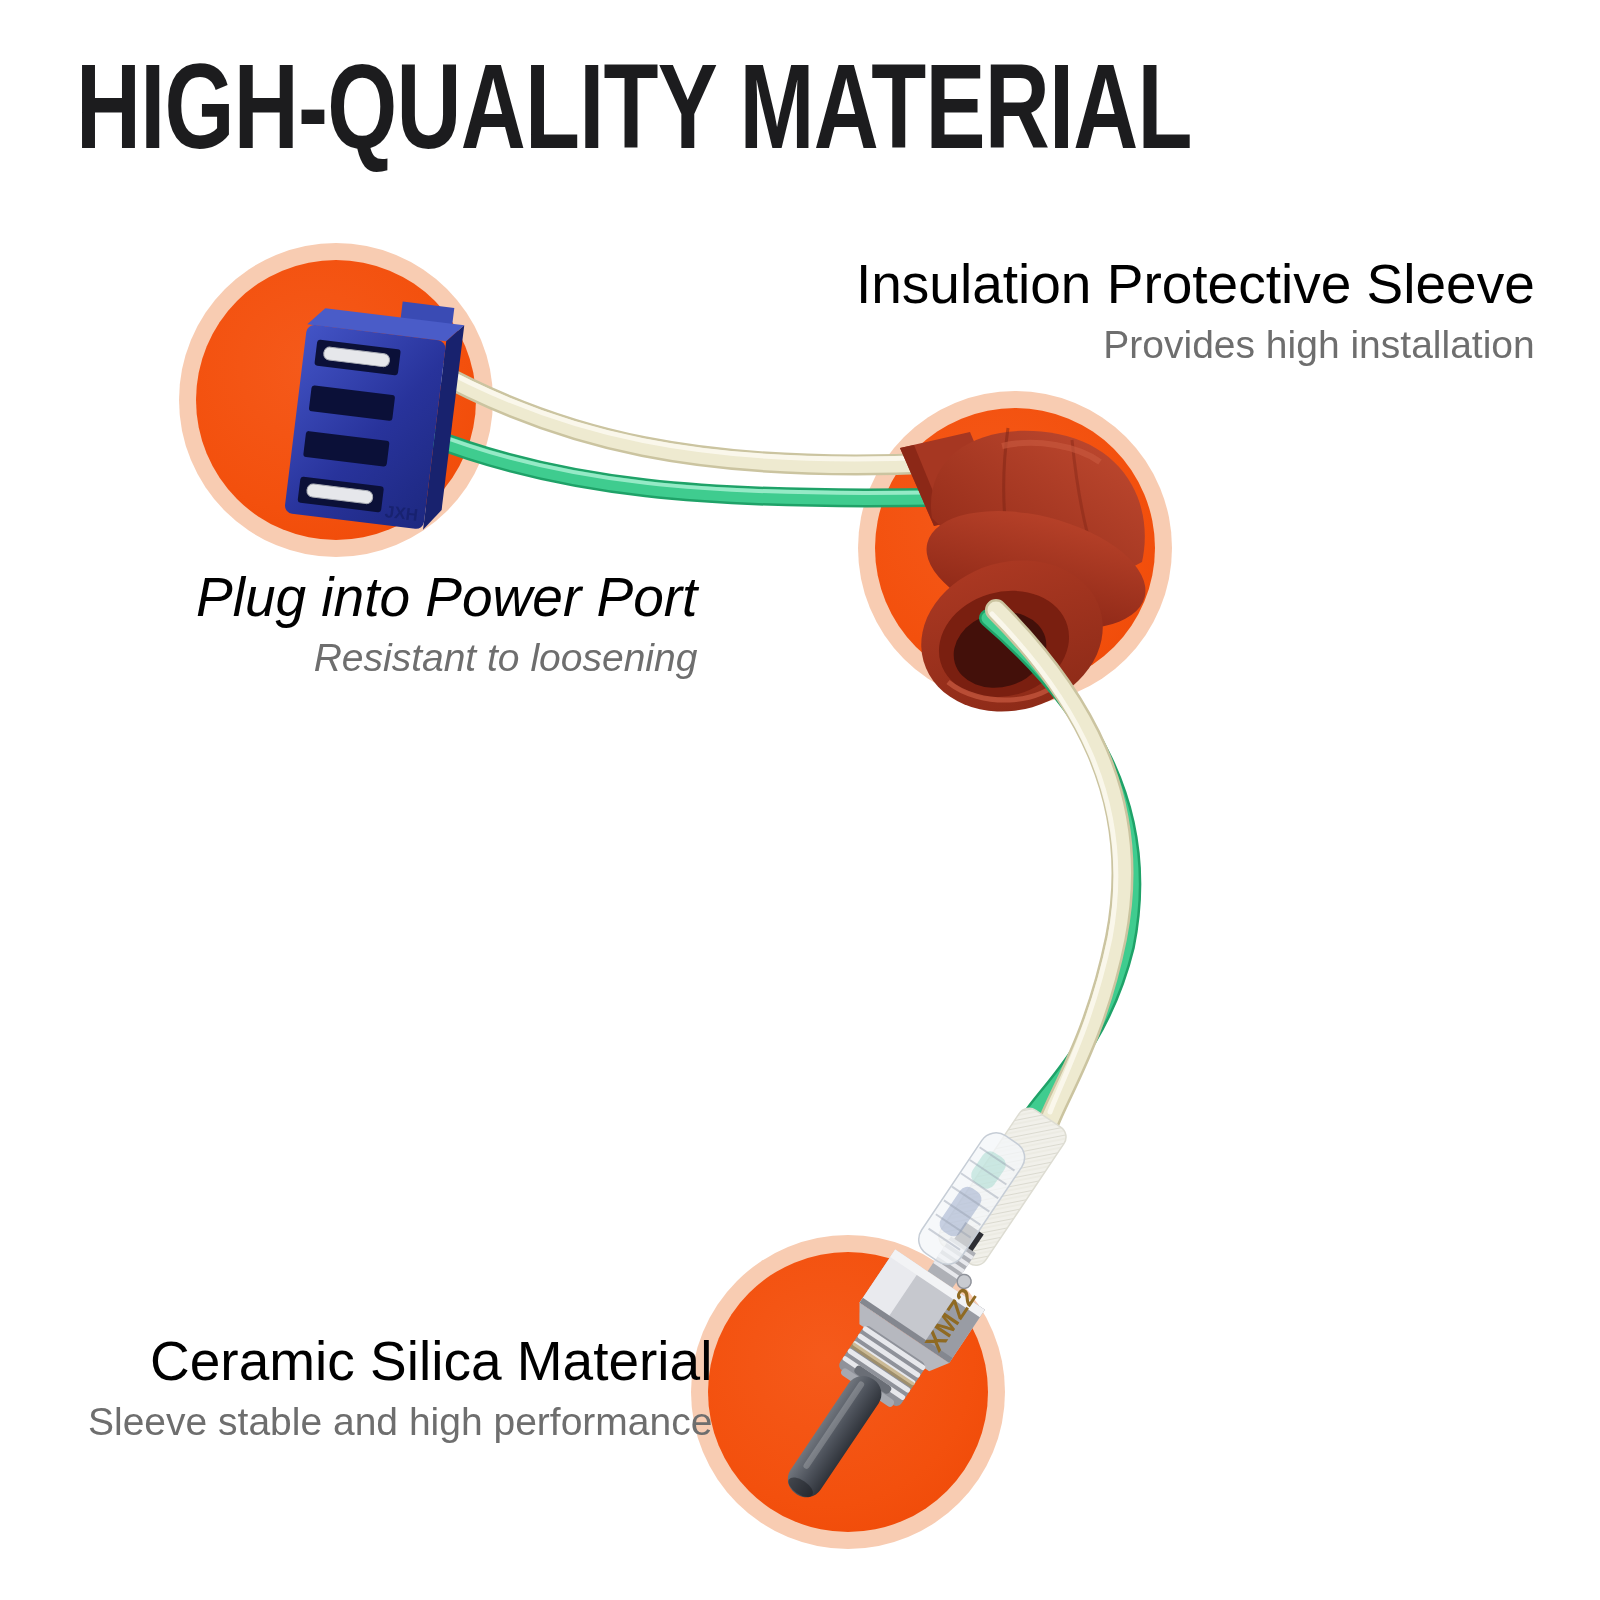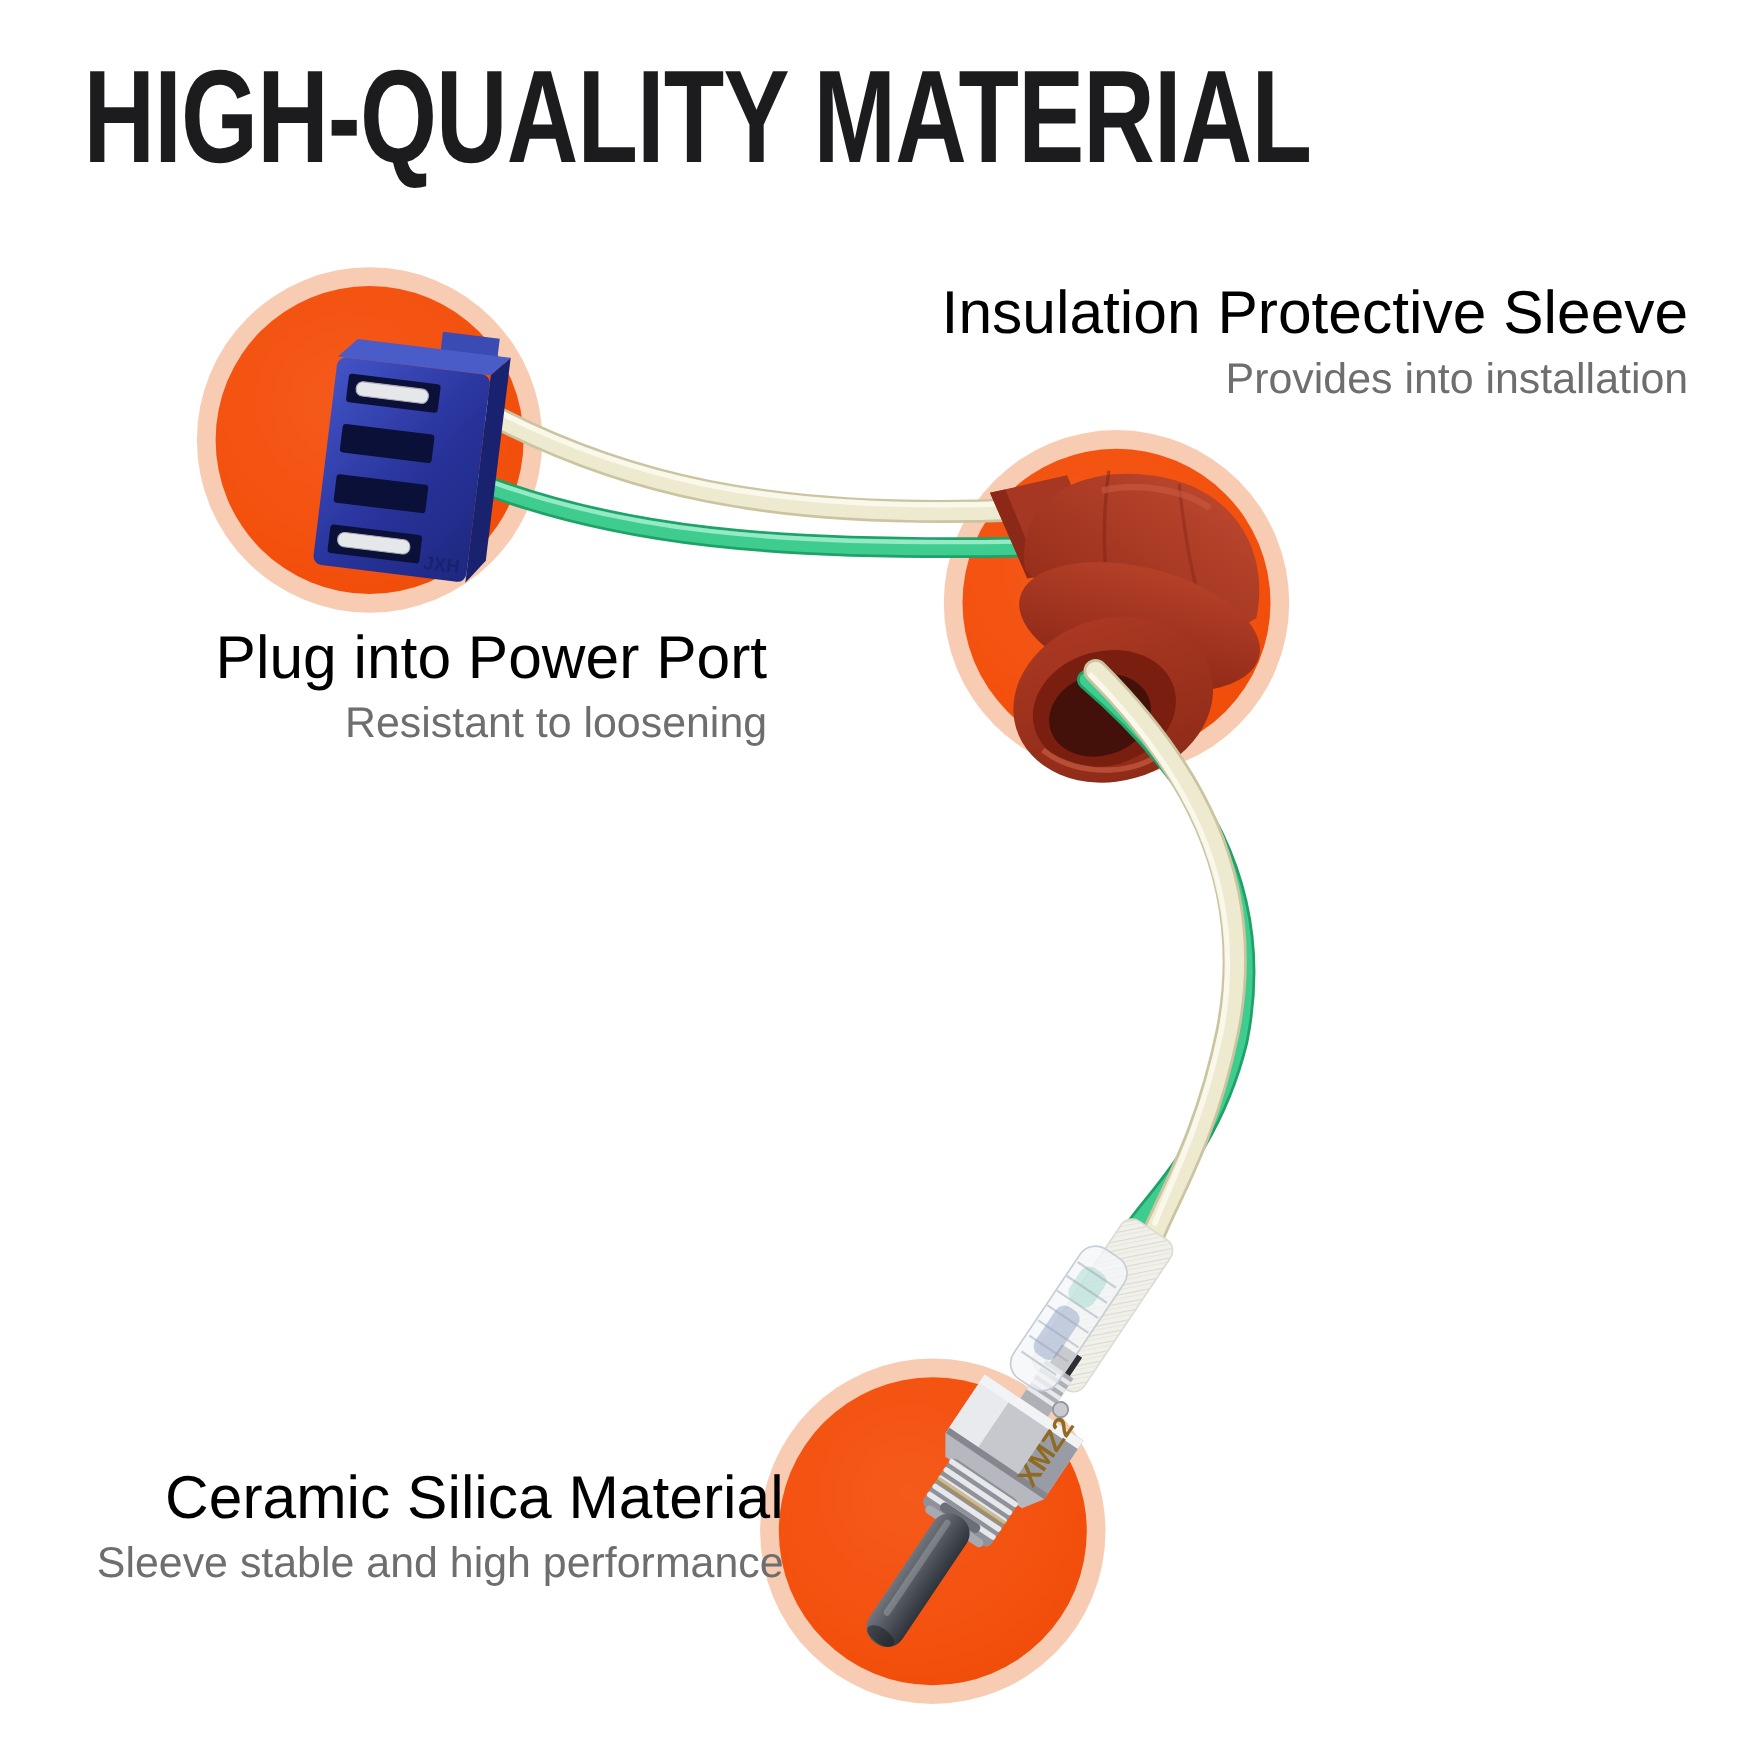--- a/index.html
+++ b/index.html
@@ -6,21 +6,21 @@
   body{width:1600px;height:1600px;background:#ffffff;position:relative;overflow:hidden;
        font-family:"Liberation Sans", sans-serif;}
   .stage{position:absolute;left:0;top:0;width:1600px;height:1600px;text-align:right;}
   .title{position:absolute;left:76px;top:46px;font-size:120px;font-weight:bold;
          letter-spacing:-1px;color:#1c1c1e;white-space:nowrap;line-height:1.0;
          transform:scaleX(0.75);transform-origin:left top;}
   .callout{position:absolute;z-index:3;}
   .co-heading{font-size:55px;color:#000000;line-height:1.08;white-space:nowrap;}
   .co-sub{font-size:39px;color:#6e6e6e;line-height:1.1;margin-top:10px;white-space:nowrap;}
   #co-sleeve{left:856px;top:255px;}
-  #co-plug{left:196px;top:568px;}
+  #co-plug{left:196px;top:568px;font-style:italic;}
   #co-ceramic{left:64px;top:1332px;margin-left:24px;}
   svg.art{position:absolute;left:0;top:0;z-index:1;}
 </style>
 </head>
 <body>
 
 <div class="stage">
 
   <div class="title">HIGH-QUALITY MATERIAL</div>
 
@@ -160,21 +160,21 @@
         <rect x="-21" y="306" width="42" height="9" rx="4" fill="#6A6E76"></rect>
         <rect x="-18" y="310" width="36" height="138" rx="17" fill="url(#gPin)"></rect>
         <rect x="-10" y="318" width="6" height="104" rx="3" fill="rgba(255,255,255,0.20)"></rect>
         <ellipse cx="0" cy="440" rx="14" ry="7" fill="rgba(20,22,26,0.45)"></ellipse>
       </g>
     </g>
   </svg>
 
   <div class="callout" id="co-sleeve">
     <div class="co-heading">Insulation Protective Sleeve</div>
-    <div class="co-sub">Provides into installation</div>
+    <div class="co-sub">Provides high installation</div>
   </div>
   <div class="callout" id="co-plug">
     <div class="co-heading">Plug into Power Port</div>
     <div class="co-sub">Resistant to loosening</div>
   </div>
   <div class="callout" id="co-ceramic">
     <div class="co-heading">Ceramic Silica Material</div>
     <div class="co-sub">Sleeve stable and high performance</div>
   </div>
 

